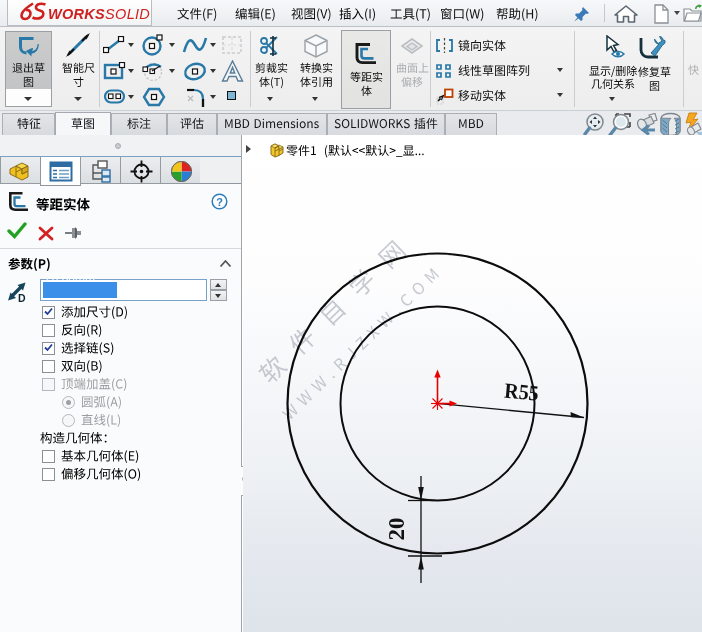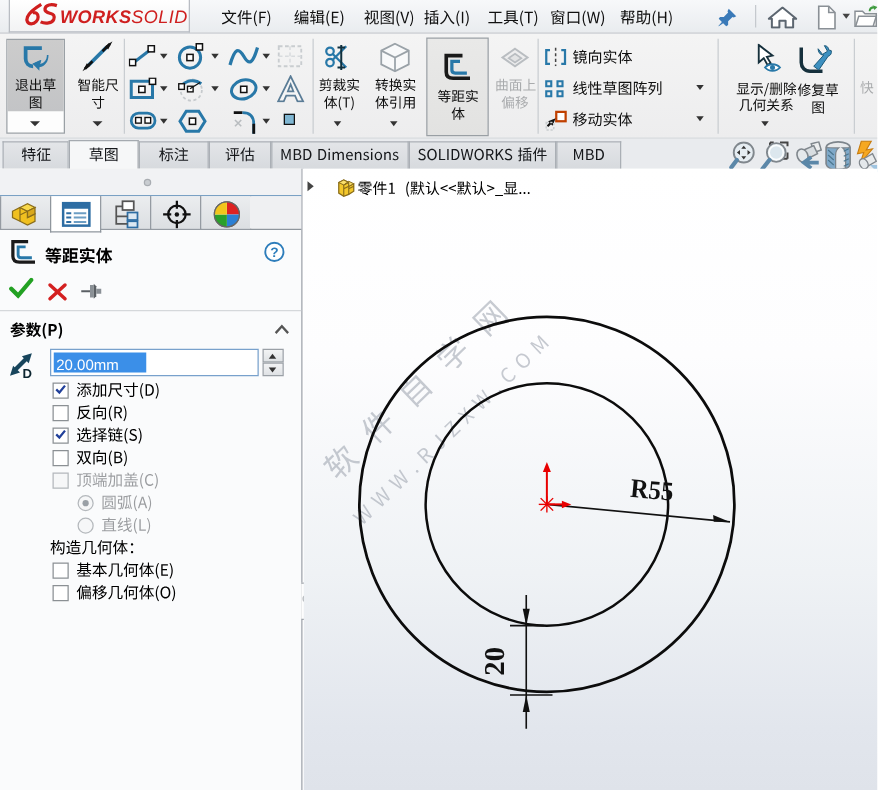--- a/index.html
+++ b/index.html
@@ -372,21 +372,21 @@
 <path d="M1.5 7.5 L6.5 2 L11.5 7.5" fill="none" stroke="#555" stroke-width="1.8"></path>
 </svg>
 <svg class="abs" style="left:6px;top:279px" width="24" height="24" viewBox="0 0 24 24">
 <path d="M6 17 L15 8" stroke="#17455c" stroke-width="3.4"></path>
 <path d="M19.5 3.5 L11.5 6 L17 11.5 Z" fill="#17455c"></path>
 <path d="M2 21.5 L10 19 L4.5 13.5 Z" fill="#17455c"></path>
 <text x="12" y="23" font-family="Liberation Sans" font-size="10.5" font-weight="bold" fill="#0c2530">D</text>
 </svg>
 <div class="abs" style="left:40px;top:279px;width:167px;height:22px;background:#fff;border:1px solid #78a1cc"></div>
 <div class="abs" style="left:43px;top:282px;width:74px;height:16px;background:#3b8fe8"></div>
-<div class="abs" style="left:45px;top:285px;font-size:12px;color:#fff">20.00mm</div>
+<div class="abs" style="left:45px;top:271px;font-size:12px;color:#fff">20.00mm</div>
 <div class="abs" style="left:210px;top:279px;width:17px;height:11px;background:linear-gradient(#f2f3f4,#dfe2e5);border:1px solid #9aa0a6"></div>
 <div class="abs" style="left:210px;top:290px;width:17px;height:11px;background:linear-gradient(#f2f3f4,#dfe2e5);border:1px solid #9aa0a6"></div>
 <div class="abs" style="left:215px;top:283px;width:0;height:0;border-left:3.5px solid transparent;border-right:3.5px solid transparent;border-bottom:4px solid #333"></div>
 <div class="abs" style="left:215px;top:294px;width:0;height:0;border-left:3.5px solid transparent;border-right:3.5px solid transparent;border-top:4px solid #333"></div>
 <div class="abs" style="left:42px;top:305.5px;width:13px;height:13px;background:#fff;border:1px solid #8b9094"></div>
 <svg class="abs" style="left:43px;top:306px" width="11" height="11" viewBox="0 0 11 11">
 <path d="M2 5.5 L4.5 8 L9 2.5" fill="none" stroke="#21409a" stroke-width="1.8"></path>
   </svg>
 <svg style="position:absolute;left:61px;top:304.0px;overflow:visible" width="69" height="16">
     <path transform="translate(0,12.5)" d="M5.1 -3.6C4.8 -2.7 4.3 -1.6 3.5 -0.9L4.2 -0.4C5.0 -1.2 5.5 -2.3 5.8 -3.3ZM8.0 -3.2C8.4 -2.3 8.8 -1.2 8.9 -0.5L9.6 -0.8C9.5 -1.5 9.2 -2.6 8.7 -3.4ZM9.6 -3.5C10.3 -2.6 11.0 -1.2 11.3 -0.4L12.1 -0.8C11.8 -1.7 11.1 -2.9 10.3 -3.9ZM6.7 -5.0L6.7 -0.0C6.7 0.1 6.6 0.2 6.4 0.2C6.3 0.2 5.7 0.2 5.1 0.2C5.2 0.4 5.3 0.8 5.4 1.0C6.2 1.0 6.8 1.0 7.1 0.9C7.4 0.7 7.5 0.5 7.5 -0.0L7.5 -5.0ZM1.1 -9.7C1.8 -9.3 2.7 -8.8 3.1 -8.3L3.6 -9.1C3.2 -9.5 2.3 -10.1 1.6 -10.4ZM0.5 -6.3C1.2 -6.0 2.1 -5.5 2.6 -5.1L3.1 -5.8C2.7 -6.2 1.8 -6.7 1.0 -7.0ZM0.8 0.3L1.6 0.8C2.1 -0.3 2.8 -1.7 3.2 -3.0L2.5 -3.5C2.0 -2.2 1.2 -0.6 0.8 0.3ZM4.1 -9.8L4.1 -8.9L6.9 -8.9C6.7 -8.3 6.5 -7.8 6.3 -7.2L3.5 -7.2L3.5 -6.4L5.8 -6.4C5.2 -5.3 4.3 -4.5 3.2 -3.9C3.4 -3.7 3.6 -3.4 3.8 -3.2C5.2 -3.9 6.2 -5.0 6.9 -6.4L8.5 -6.4C9.2 -5.1 10.3 -4.0 11.5 -3.4C11.7 -3.6 12.0 -3.9 12.1 -4.1C11.1 -4.5 10.1 -5.4 9.4 -6.4L11.9 -6.4L11.9 -7.2L7.3 -7.2C7.5 -7.8 7.7 -8.3 7.8 -8.9L11.5 -8.9L11.5 -9.8Z M19.6 -9.0L19.6 0.8L20.6 0.8L20.6 -0.1L23.0 -0.1L23.0 0.7L23.9 0.7L23.9 -9.0ZM20.6 -1.0L20.6 -8.0L23.0 -8.0L23.0 -1.0ZM14.9 -10.3L14.9 -8.1L13.2 -8.1L13.2 -7.2L14.9 -7.2C14.8 -4.1 14.4 -1.3 12.8 0.4C13.1 0.5 13.4 0.8 13.6 1.0C15.3 -0.8 15.7 -3.8 15.8 -7.2L17.7 -7.2C17.6 -2.4 17.5 -0.7 17.2 -0.3C17.1 -0.2 17.0 -0.1 16.8 -0.1C16.6 -0.1 16.1 -0.1 15.5 -0.2C15.6 0.1 15.7 0.5 15.7 0.8C16.3 0.8 16.9 0.8 17.2 0.8C17.6 0.7 17.8 0.6 18.1 0.3C18.4 -0.3 18.5 -2.1 18.6 -7.7C18.6 -7.8 18.6 -8.1 18.6 -8.1L15.8 -8.1L15.9 -10.3Z M27.2 -9.9L27.2 -6.4C27.2 -4.3 27.1 -1.6 25.4 0.4C25.6 0.5 26.0 0.9 26.2 1.1C27.6 -0.6 28.1 -3.0 28.2 -5.0L31.4 -5.0C32.2 -2.1 33.7 0.0 36.3 1.0C36.5 0.7 36.8 0.3 37.0 0.1C34.6 -0.6 33.1 -2.5 32.4 -5.0L35.8 -5.0L35.8 -9.9ZM28.2 -9.0L34.8 -9.0L34.8 -5.9L28.2 -5.9L28.2 -6.4Z M39.6 -5.2C40.5 -4.2 41.5 -2.9 41.9 -2.0L42.7 -2.5C42.3 -3.4 41.3 -4.7 40.4 -5.7ZM45.4 -10.5L45.4 -7.8L38.1 -7.8L38.1 -6.9L45.4 -6.9L45.4 -0.4C45.4 -0.1 45.3 -0.0 45.0 0.0C44.7 0.0 43.6 0.0 42.4 -0.0C42.6 0.3 42.8 0.7 42.9 1.0C44.2 1.0 45.2 1.0 45.7 0.8C46.2 0.7 46.4 0.4 46.4 -0.4L46.4 -6.9L49.4 -6.9L49.4 -7.8L46.4 -7.8L46.4 -10.5Z M53.0 2.5L53.7 2.1C52.6 0.4 52.1 -1.8 52.1 -3.9C52.1 -6.0 52.6 -8.1 53.7 -9.9L53.0 -10.2C51.8 -8.3 51.1 -6.3 51.1 -3.9C51.1 -1.4 51.8 0.6 53.0 2.5Z M55.5 0.0L57.8 0.0C60.6 0.0 62.1 -1.7 62.1 -4.6C62.1 -7.5 60.6 -9.2 57.8 -9.2L55.5 -9.2ZM56.6 -1.0L56.6 -8.2L57.7 -8.2C59.8 -8.2 60.9 -6.9 60.9 -4.6C60.9 -2.3 59.8 -1.0 57.7 -1.0Z M64.1 2.5C65.2 0.6 65.9 -1.4 65.9 -3.9C65.9 -6.3 65.2 -8.3 64.1 -10.2L63.4 -9.9C64.4 -8.1 65.0 -6.0 65.0 -3.9C65.0 -1.8 64.4 0.4 63.4 2.1Z" fill="#000"></path>

